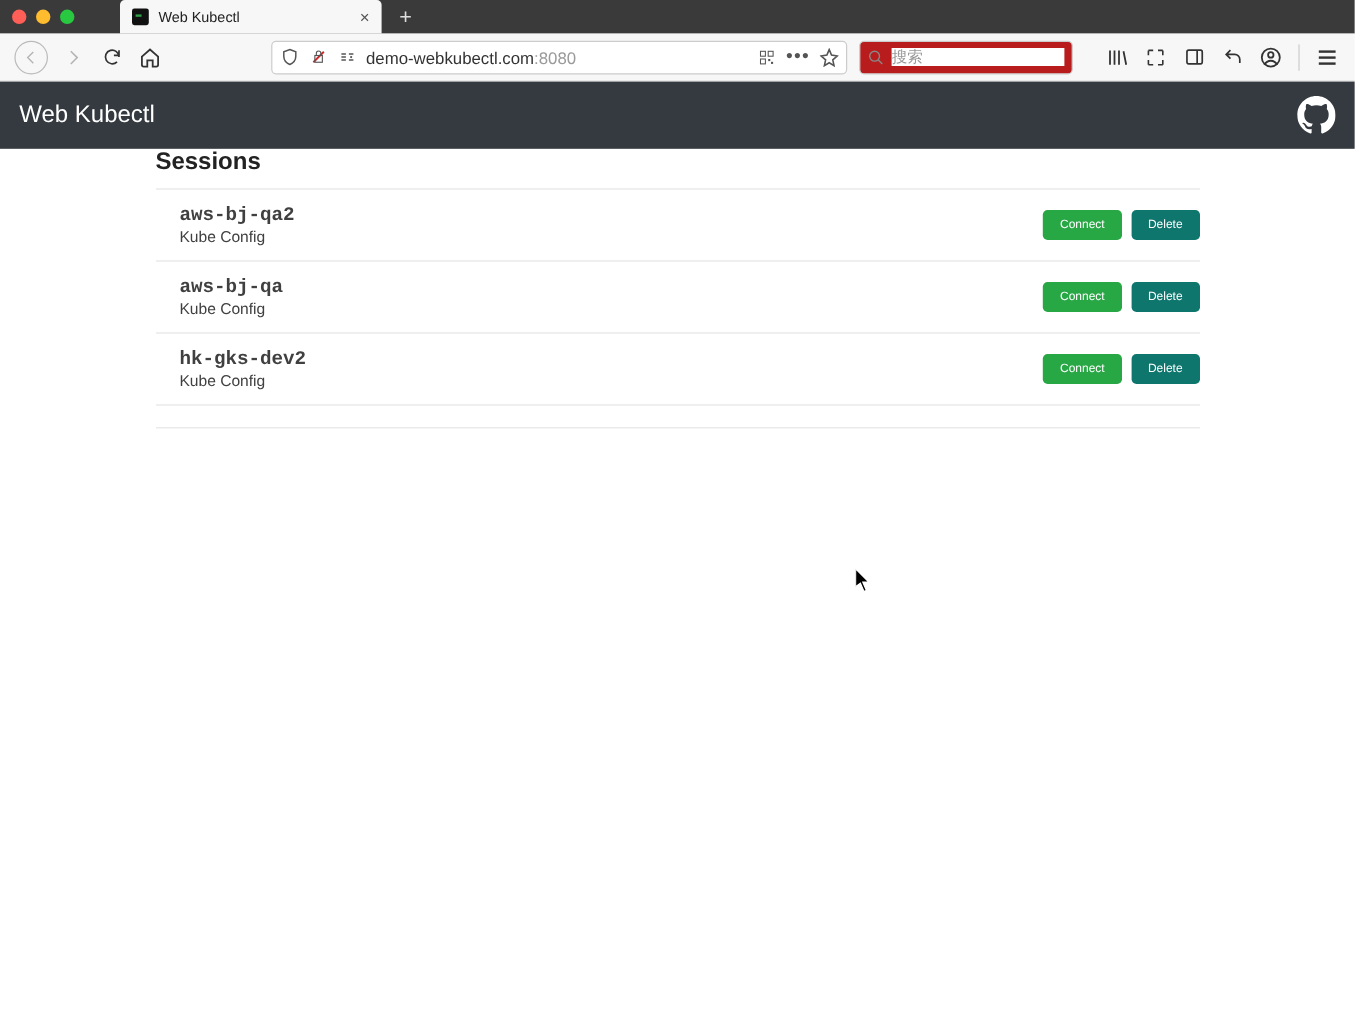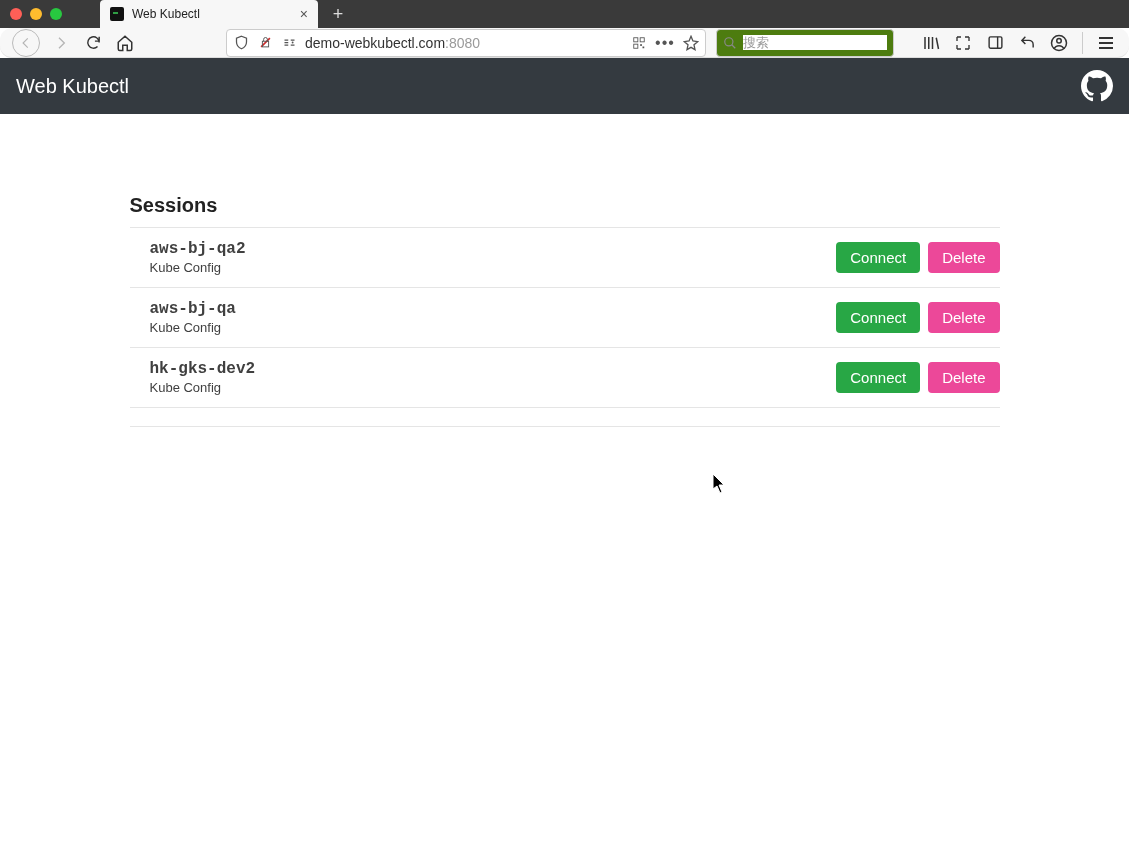--- a/index.html
+++ b/index.html
@@ -14,56 +14,56 @@
     .tl-green { background: #28c840; }
     .tab { margin-left: 38px; height: 28px; background: #f7f7f7; display: flex; align-items: center; padding: 0 10px; width: 218px; border-top-left-radius: 4px; border-top-right-radius: 4px; justify-content: space-between; }
     .tab-left { display: flex; align-items: center; gap: 8px; }
     .tab-favicon { width: 14px; height: 14px; background: #111; display: inline-block; border-radius: 2px; position: relative; }
     .tab-favicon::after { content: ""; position: absolute; left: 3px; top: 5px; width: 5px; height: 2px; background: #2f9e44; }
     .tab-title { font-size: 12px; color: #222; }
     .tab-close { font-size: 14px; color: #555; cursor: pointer; }
     .new-tab { width: 28px; height: 28px; display: flex; align-items: center; justify-content: center; color: #ddd; font-size: 18px; margin-left: 6px; cursor: pointer; }
 
     
-    .toolbar { height: 30px; background: #f7f7f7; display: flex; align-items: center; padding: 0 8px; border-bottom: 1px solid #ddd; gap: 10px; border-radius: 12px; }
+    .toolbar { height: 40px; background: #f7f7f7; display: flex; align-items: center; padding: 0 8px; border-bottom: 1px solid #ddd; gap: 10px; }
     .nav-icons { display: flex; align-items: center; gap: 10px; margin-left: 4px; }
     .nav-btn { width: 22px; height: 22px; display: flex; align-items: center; justify-content: center; color: #333; cursor: pointer; }
     .nav-btn.disabled { color: #b5b5b5; cursor: default; }
     .nav-btn.back-circle { border: 1px solid #bbb; border-radius: 50%; width: 28px; height: 28px; }
     .addr-spacer { flex: 0 0 70px; }
     .address-bar { flex: 0 0 480px; height: 28px; border: 1px solid #ccc; border-radius: 4px; background: #fff; display: flex; align-items: center; padding: 0 6px; gap: 8px; position: relative; }
     .addr-icon { width: 16px; height: 16px; display: flex; align-items: center; justify-content: center; color: #555; font-size: 12px; }
     .addr-text { flex: 1; font-size: 14px; color: #333; white-space: nowrap; }
     .addr-text .port { color: #9a9a9a; }
     .addr-right { display: flex; align-items: center; gap: 10px; margin-left: auto; }
-    .search-box { height: 28px; width: 178px; border: 1px solid #ccc; border-radius: 4px; background: #4d7c0f; display: flex; align-items: center; padding: 0 6px; gap: 6px; }
+    .search-box { height: 28px; width: 178px; border: 1px solid #ccc; border-radius: 4px; background: #b91c1c; display: flex; align-items: center; padding: 0 6px; gap: 6px; }
     .search-box input { border: none; outline: none; width: 100%; font-size: 13px; color: #333; }
     .search-box input::placeholder { color: #999; }
     .toolbar-right { margin-left: auto; display: flex; align-items: center; gap: 14px; padding-right: 6px; }
     .tb-icon { width: 18px; height: 18px; display: flex; align-items: center; justify-content: center; color: #333; cursor: pointer; }
     .hamburger { display: flex; flex-direction: column; gap: 3px; }
     .hamburger span { width: 14px; height: 2px; background: #333; display: block; }
 
     
     .app-header { height: 56px; background: #343a40; color: #fff; display: flex; align-items: center; justify-content: space-between; padding: 0 16px; }
     .app-title { font-size: 20px; font-weight: 500; }
     .github-link { width: 32px; height: 32px; color: #fff; cursor: pointer; }
 
     
-    .container { max-width: 870px; margin: 0 auto; padding-top: 80px; }
+    .container { max-width: 870px; margin: 0 auto; }
     .sessions-title { font-size: 20px; font-weight: 600; color: #222; margin-bottom: 10px; }
     .session-list { border-top: 1px solid #e5e5e5; }
     .session-row { display: flex; align-items: center; justify-content: space-between; padding: 12px 0 12px 20px; border-bottom: 1px solid #e5e5e5; }
     .session-info { display: flex; flex-direction: column; gap: 2px; }
     .session-name { font-size: 16px; font-weight: 700; color: #404040; font-family: Liberation Mono, monospace; }
     .session-sub { font-size: 13px; color: #404040; }
     .session-actions { display: flex; gap: 8px; }
-    .btn { border: none; padding: 7px 14px; border-radius: 4px; font-size: 15px; color: #fff; cursor: pointer; font-weight: 500; }
+    .btn { border: none; padding: 7px 14px; border-radius: 4px; font-size: 10px; color: #fff; cursor: pointer; font-weight: 500; }
     .btn-connect { background: #28a745; }
-    .btn-delete { background: #ec4899; }
+    .btn-delete { background: #0f766e; }
     .btn-new { background: #007bff; }
     .new-session-row { display: flex; justify-content: flex-end; padding: 14px 0; }
     .footer-line { border-top: 1px solid #e5e5e5; margin-top: 18px; }
 
     
     .cursor { position: absolute; left: 713px; top: 474px; pointer-events: none; }
 
     svg { display: block; }
   </style>
 </head>

